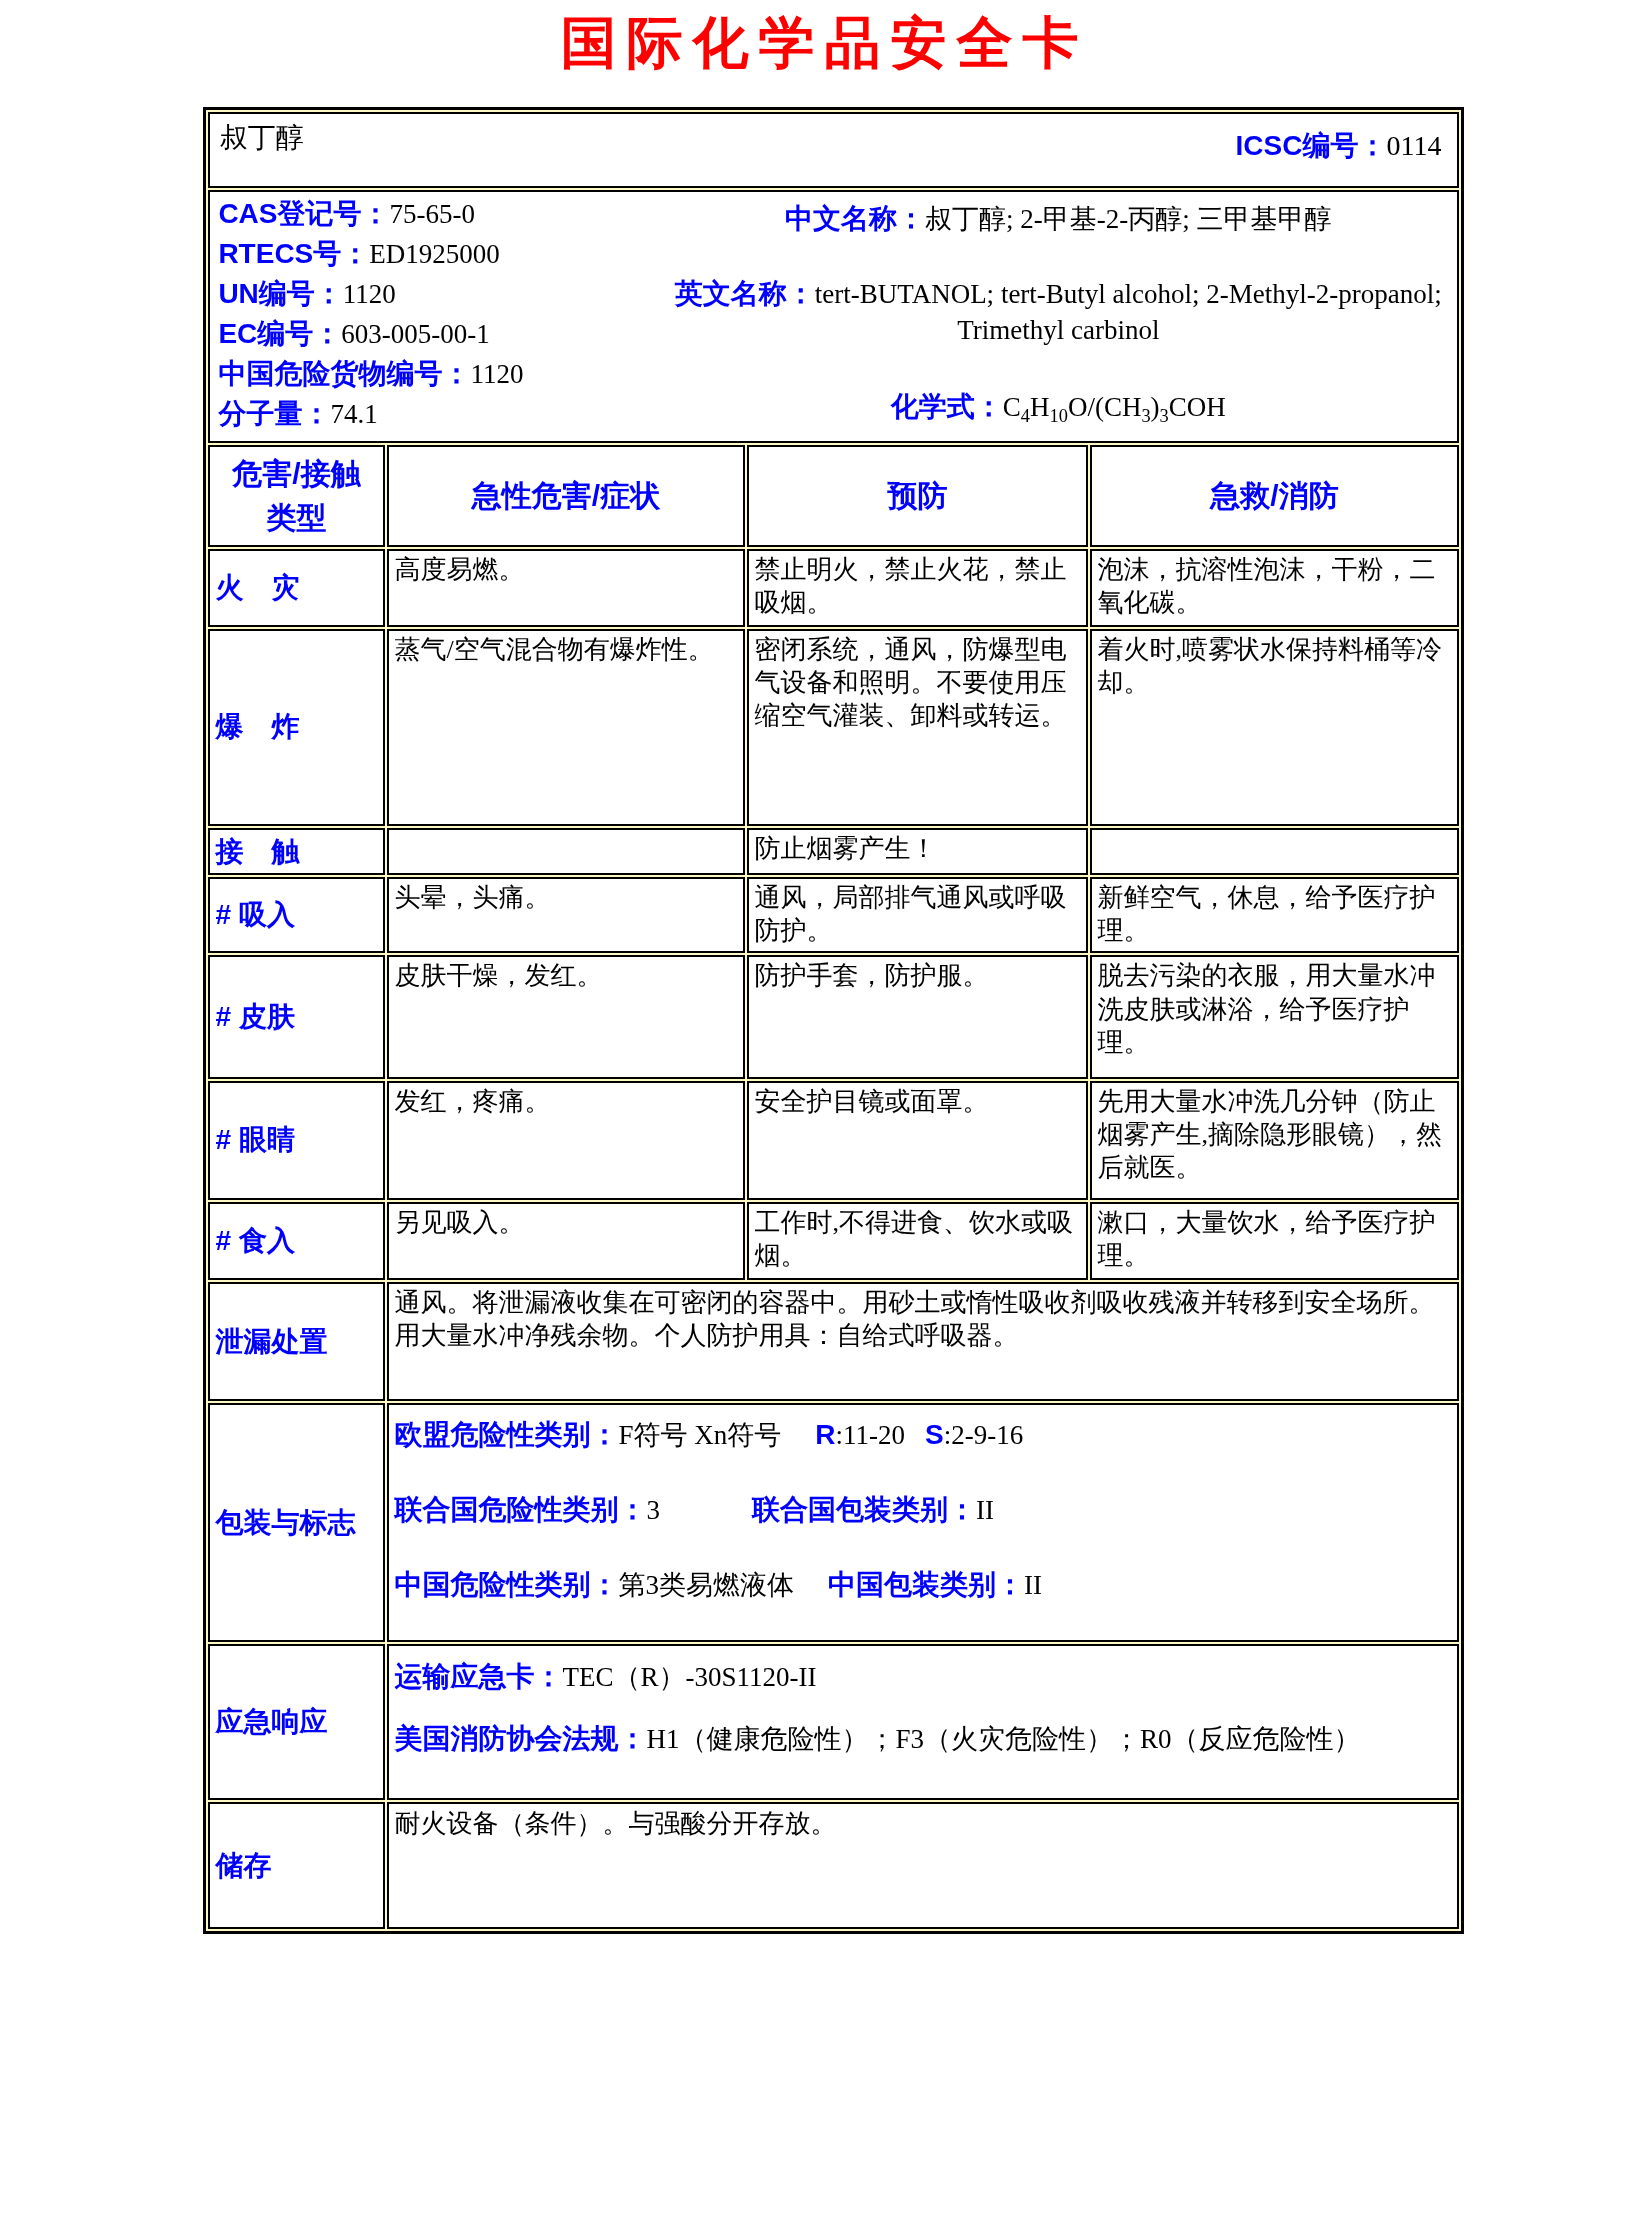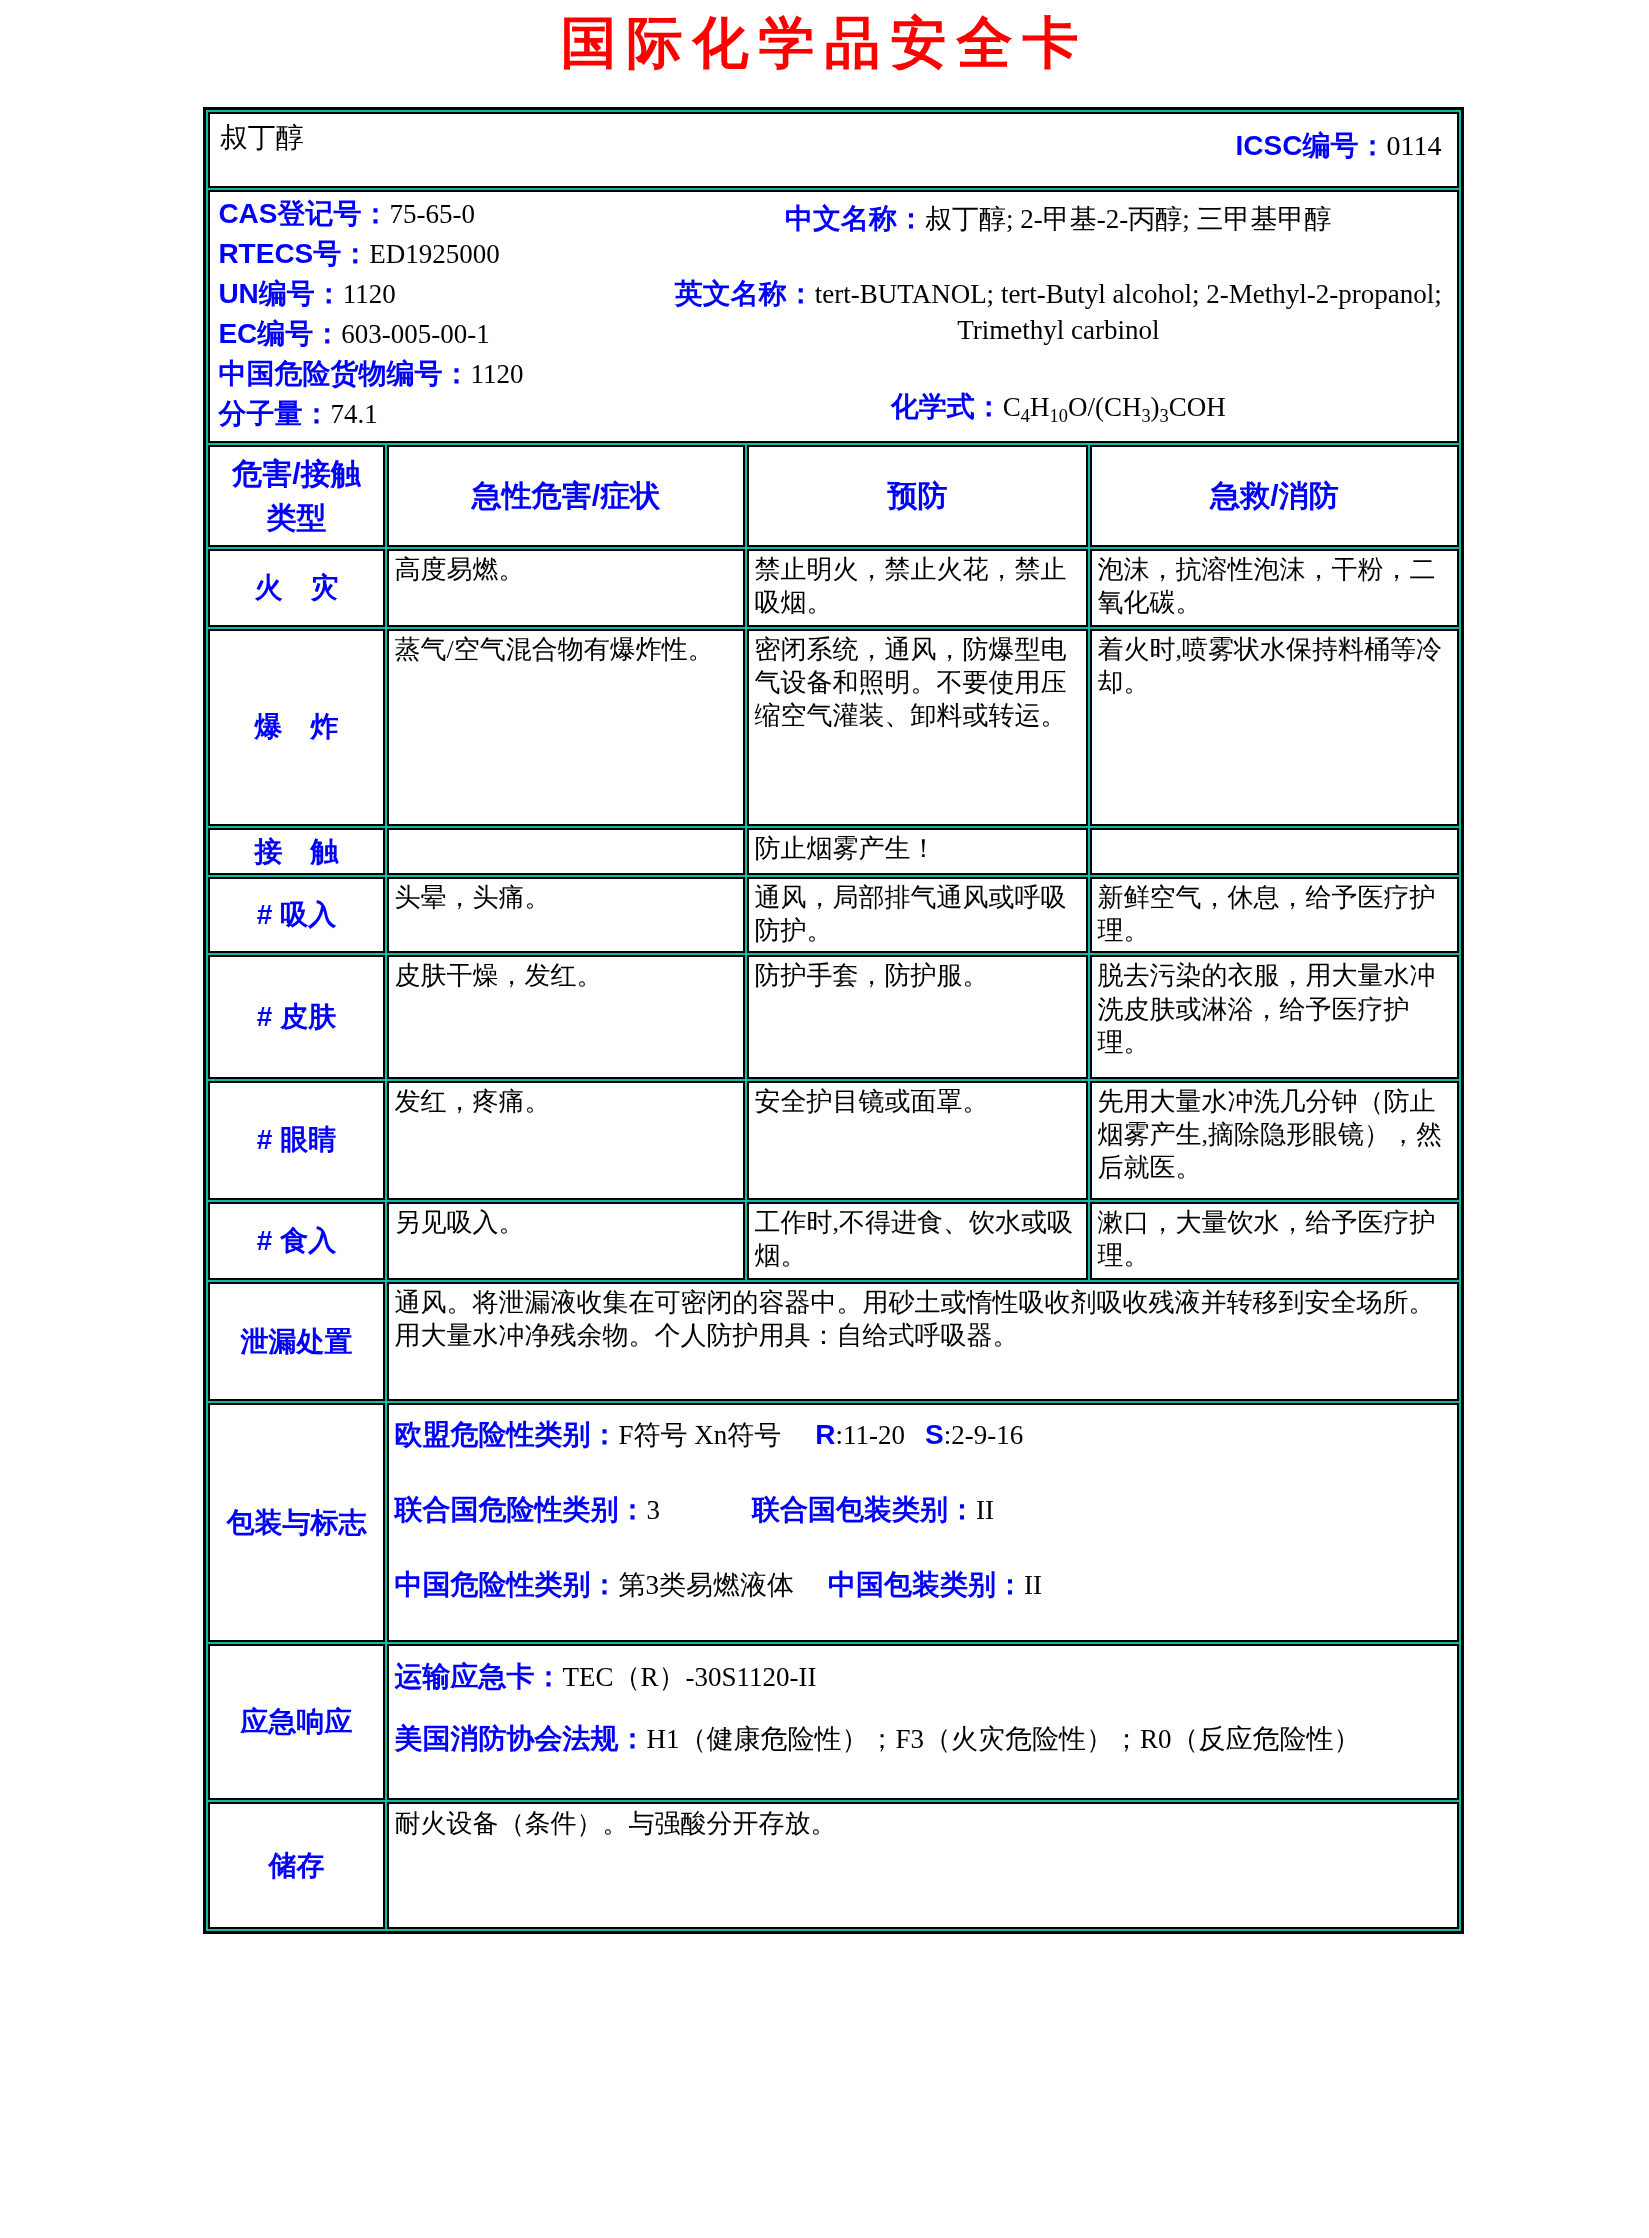--- a/index.html
+++ b/index.html
@@ -17,21 +17,21 @@
     letter-spacing:10px;
     padding-top:6px;
   }
   table.card{
     margin-left:203px;
     margin-top:25px;
     width:1204px;
     border:3.5px solid #000;
     border-collapse:separate;
     border-spacing:2.1px;
-    background:#14b8a6;
+    background:#fef9c3;
     table-layout:fixed;
   }
   td,th{
     border:2.1px solid #000;
     background:#fff;
     vertical-align:top;
     text-align:left;
     padding:2.1px 5.6px;
     font-size:26px;
     line-height:1.28;
@@ -46,21 +46,21 @@
   .black{color:#000;}
   
   th.colhead{
     text-align:center;vertical-align:middle;
     color:#0000ff;
     font-family:"Liberation Sans","DejaVu Sans",sans-serif;
     font-weight:bold;font-size:30px;line-height:1.45;
     white-space:pre-line;
   }
   td.rowlab{
-    text-align:center;vertical-align:middle;
+    text-align:left;vertical-align:middle;
     color:#0000ff;
     font-family:"Liberation Sans","DejaVu Sans",sans-serif;
     font-weight:bold;font-size:28px;
     white-space:pre;
   }
   
   .r-name td{height:68px;}
   .r-info td{height:245px;}
   .r-head th{height:93px;}
   .rw-fire td{height:70px;}

